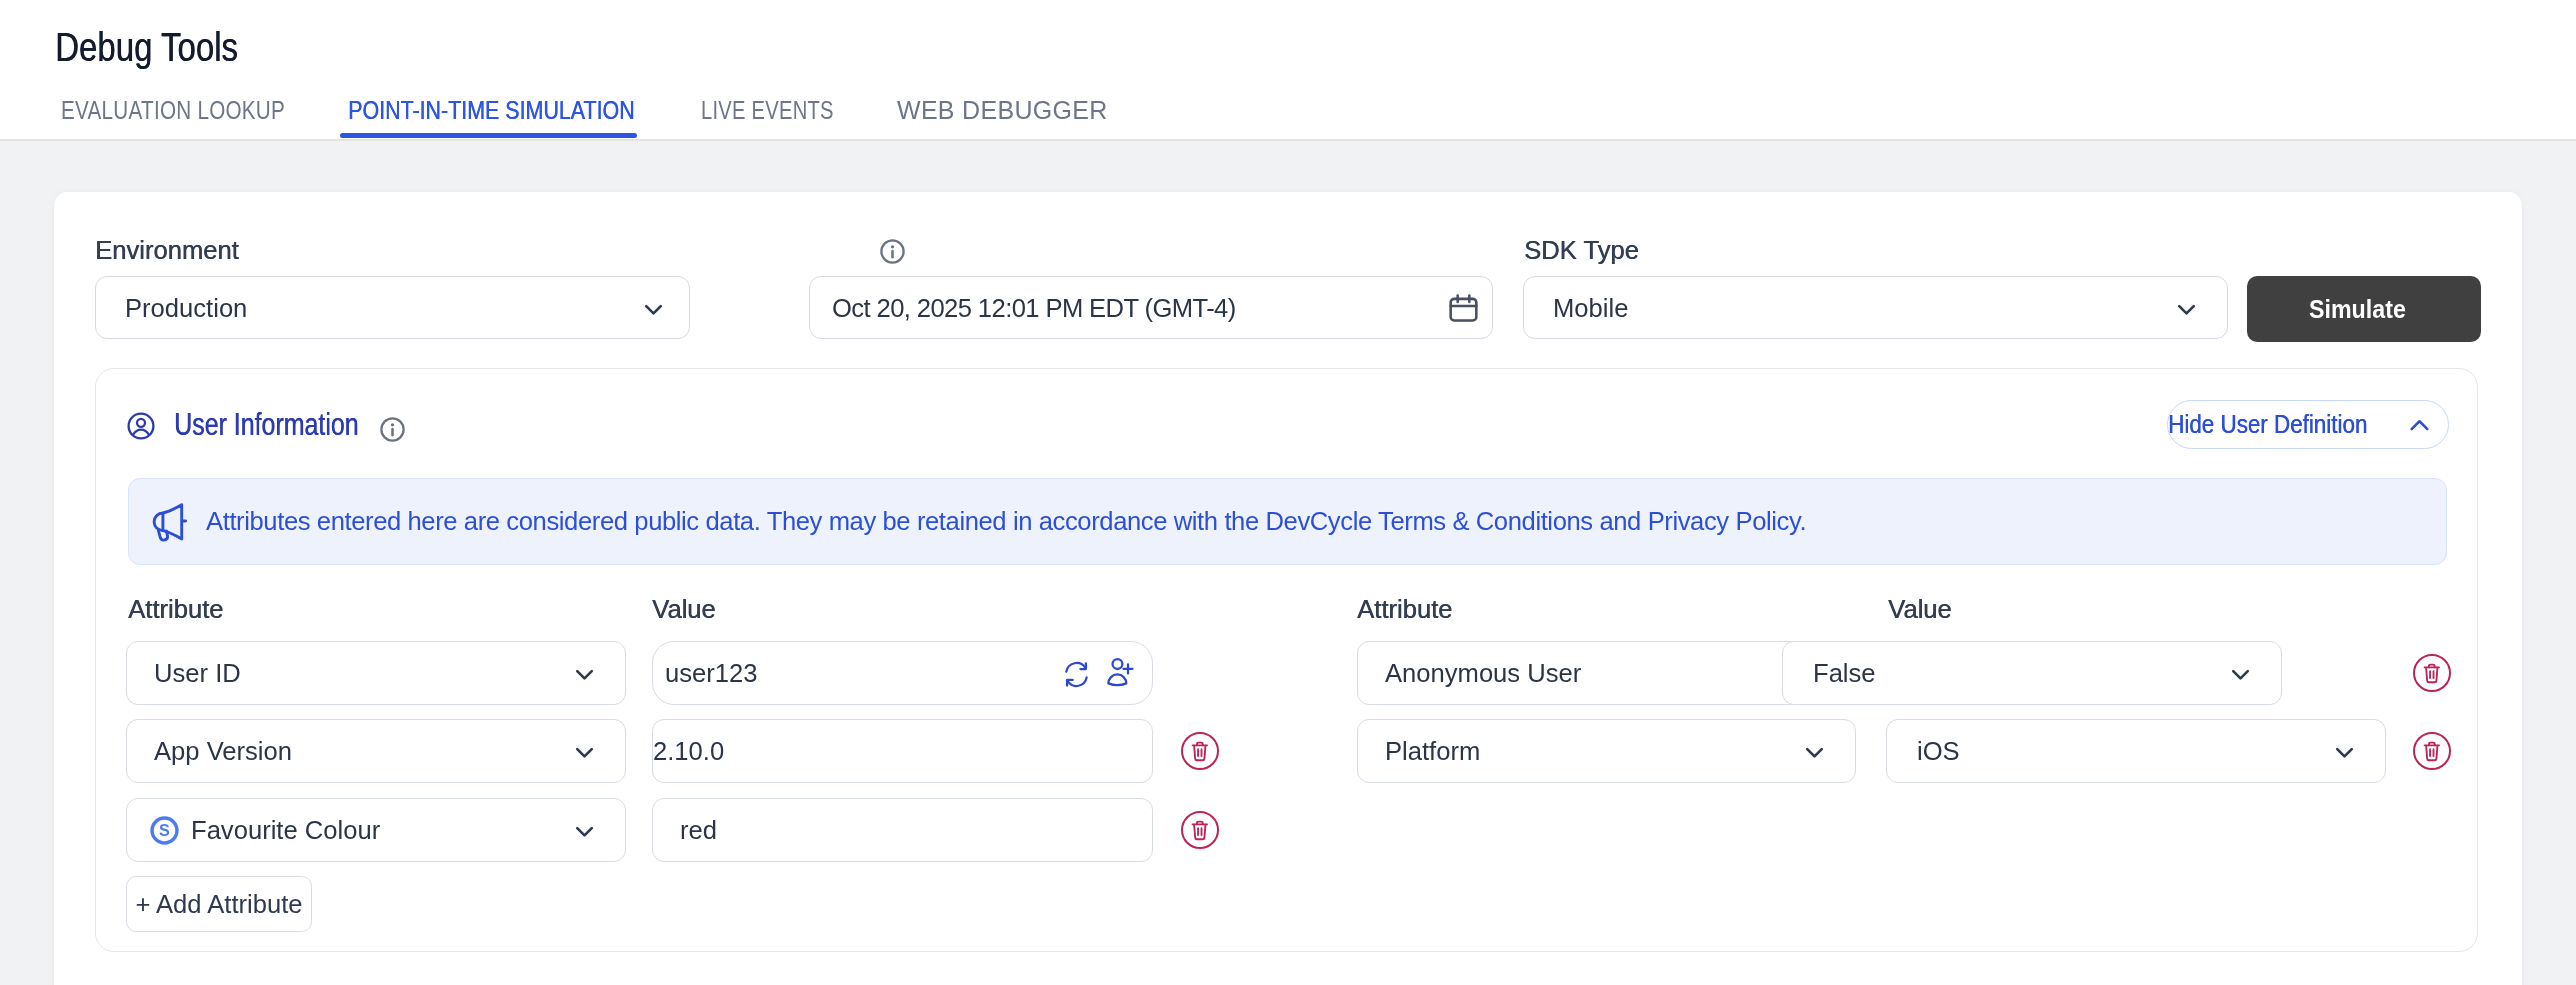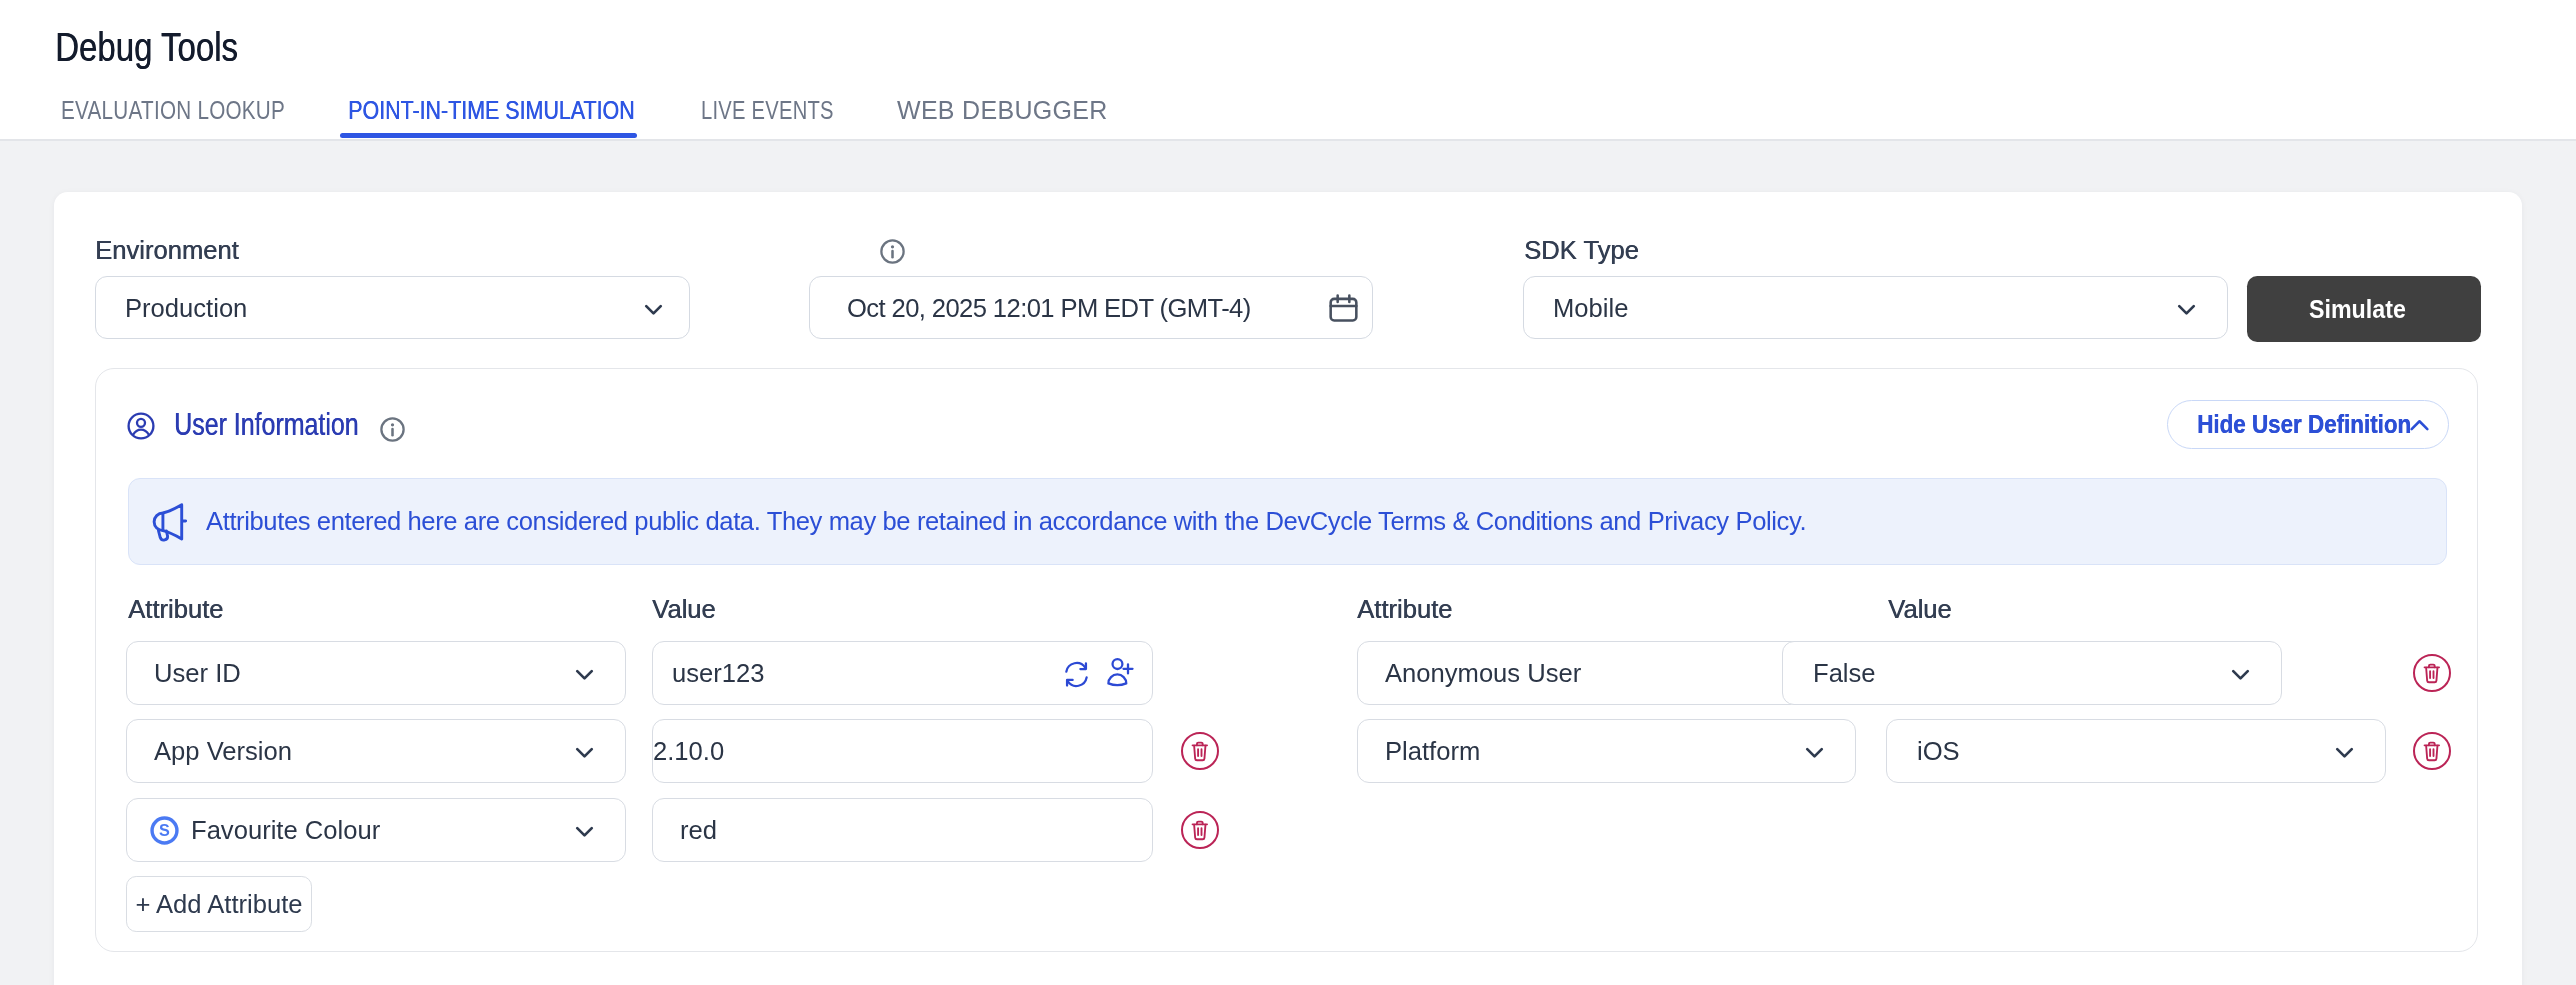--- a/index.html
+++ b/index.html
@@ -76,21 +76,21 @@
       <path d="M12 11.6v5.2" stroke-width="2.1"></path>
     </svg></div>
 <div class="abs lbl sb" style="left:1524px; top:238px;">SDK Type</div>
 
 <div class="abs selbox" style="left:95px; top:276px; width:595px; padding-left:29px;">
   <span class="txt">Production</span>
     <span class="chev" style="right:21px;"><svg width="29" height="29" viewBox="0 0 24 24" fill="none" stroke="#2e3a4e" stroke-width="2.2" stroke-linecap="round" stroke-linejoin="round">
         <path d="M6 9.2l6 6 6-6"></path>
       </svg></span>
 </div>
-<div class="abs selbox" style="left:809px; top:276px; width:564px; padding-left:37px;">
+<div class="abs selbox" style="left:809px; top:276px; width:684px; padding-left:22px;">
   <span class="txt" style="letter-spacing:-0.6px">Oct 20, 2025 12:01 PM EDT (GMT-4)</span>
   <span class="chev" style="right:11px; margin-top:-17px;"><svg width="35" height="35" viewBox="0 0 24 24" fill="none" stroke="#47505f" stroke-width="1.75" stroke-linecap="round">
         <rect x="3.2" y="5.4" width="17.6" height="14.8" rx="2.4"></rect>
         <path d="M3.2 10.3h17.6M8 3.1v4.4M16 3.1v4.4"></path>
       </svg></span>
 </div>
 <div class="abs selbox" style="left:1523px; top:276px; width:705px; padding-left:29px;">
   <span class="txt">Mobile</span>
     <span class="chev" style="right:26.4px;"><svg width="29" height="29" viewBox="0 0 24 24" fill="none" stroke="#2e3a4e" stroke-width="2.2" stroke-linecap="round" stroke-linejoin="round">
         <path d="M6 9.2l6 6 6-6"></path>
@@ -106,21 +106,21 @@
       <circle cx="12" cy="9.6" r="3"></circle>
       <path d="M6.1 18.6c1.4-2.5 3.5-3.9 5.9-3.9s4.5 1.4 5.9 3.9"></path>
     </svg></div>
 <div id="uinfo" class="abs sb"><span class="sqz" style="transform:scaleX(0.805)">User Information</span></div>
 <div class="abs" id="uinfoinfo" style="left:378px; top:415px;"><svg width="29" height="29" viewBox="0 0 24 24" fill="none" stroke="#6b7480" stroke-width="1.9" stroke-linecap="round">
       <circle cx="12" cy="12" r="9.2"></circle>
       <circle cx="12" cy="8.1" r="0.7" fill="#6b7480" stroke-width="1.3"></circle>
       <path d="M12 11.6v5.2" stroke-width="2.1"></path>
     </svg></div>
 <div id="pill" class="abs">
-  <span class="sb" style="margin-left:29px; font-size:25.6px;font-weight:bold;"><span class="sqz" style="transform:scaleX(0.875)">Hide User Definition</span></span>
+  <span class="sb" style="font-size:25.6px;"><span class="sqz" style="transform:scaleX(0.875)">Hide User Definition</span></span>
   <span style="position:absolute; right:14.5px; top:10.2px;"><svg width="29" height="29" viewBox="0 0 24 24" fill="none" stroke="#2c4fd6" stroke-width="2.1" stroke-linecap="round" stroke-linejoin="round">
         <path d="M5.5 15l6.5-6.5 6.5 6.5"></path>
       </svg></span>
 </div>
 
 <div id="banner" class="abs">
   <span style="margin-left:17px; display:flex;">
       <svg width="41" height="41" viewBox="0 0 24 24" fill="none" stroke="#2c4fd6" stroke-width="1.7" stroke-linecap="round" stroke-linejoin="round">
         <path d="M20.9 2.2 C16.4 4.8 13.4 6.3 9.9 7.05 A5.15 5.15 0 0 0 9.9 17.35 C13.4 18.1 16.4 19.6 20.9 22.2 Z"></path>
         <path d="M9.9 7.2 V17.2"></path>
@@ -154,21 +154,21 @@
         <circle cx="17" cy="17" r="14.6" fill="#ffffff" stroke="#4b7af3" stroke-width="4"></circle>
         <text x="17" y="23.6" font-size="19" font-weight="bold" fill="#4b7af3" text-anchor="middle" font-family="Liberation Sans">S</text>
       </svg>
     </span>
   <span>Favourite Colour</span>
     <span class="chev" style="right:25.6px;"><svg width="29" height="29" viewBox="0 0 24 24" fill="none" stroke="#2e3a4e" stroke-width="2.2" stroke-linecap="round" stroke-linejoin="round">
         <path d="M6 9.2l6 6 6-6"></path>
       </svg></span>
 </div>
 
-<div class="abs row" style="left:652px; top:641px; width:501px; padding-left:19px;">
+<div class="abs row" style="left:652px; top:641px; width:501px; padding-left:12px;border-radius:22px;">
   <span>user123</span>
   <span style="position:absolute; right:61px; top:18px;"><svg width="29" height="29" viewBox="0 0 24 24" fill="none" stroke="#2c49d4" stroke-width="1.9" stroke-linecap="round" stroke-linejoin="round">
         <path d="M3.6 9.6a8.6 8.6 0 0 1 15.6-3.3"></path>
         <path d="M19.8 2.9v4.6h-4.6"></path>
         <path d="M20.4 14.4a8.6 8.6 0 0 1-15.6 3.3"></path>
         <path d="M4.2 21.1v-4.6h4.6"></path>
       </svg></span>
   <span style="position:absolute; right:16px; top:14.5px;"><svg width="32" height="32" viewBox="0 0 24 24" fill="none" stroke="#2c49d4" stroke-width="1.7" stroke-linecap="round" stroke-linejoin="round">
         <circle cx="10.1" cy="5.3" r="3.7"></circle>
         <path d="M3.3 19.8a6.7 6.7 0 0 1 13.4 0q-3.35 1.35-6.7 1.35t-6.7-1.35z"></path>

